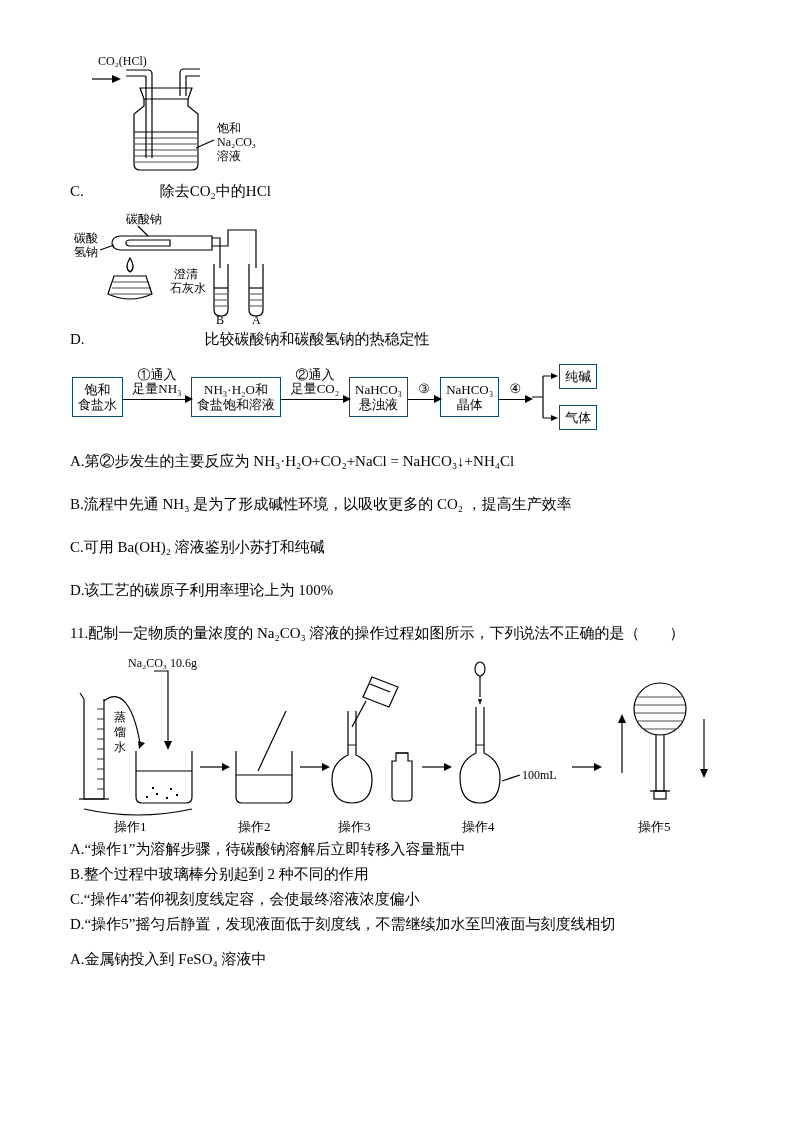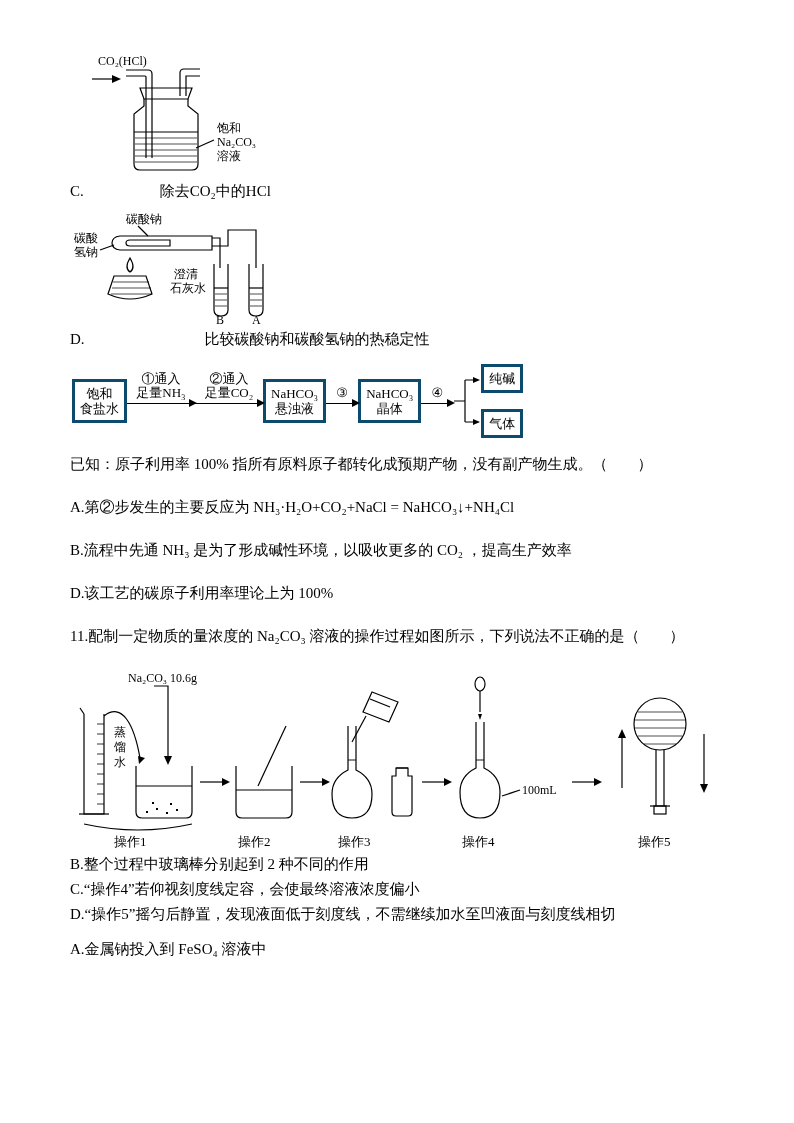--- a/index.html
+++ b/index.html
@@ -20,21 +20,21 @@
   .opt-line { display:flex; margin:2px 0 4px; line-height:22px; }
   .cap-c { margin-left:76px; }
   .cap-d { margin-left:120px; }
   .stem { line-height:24px; margin-top:8px; }
   .qopt { line-height:24px; margin:19px 0; }
   .qopt2 { line-height:25px; margin:0; }
   .known { line-height:24px; margin-top:14px; }
   
   .flow { display:flex; align-items:center; margin:14px 0 6px 2px; }
   .fbox {
-    border:3px solid #0c4a6e; text-align:center; font-size:13px; line-height:15px;
+    border:1px solid #0c4a6e; text-align:center; font-size:13px; line-height:15px;
     padding:4px 5px; display:flex; flex-direction:column; justify-content:center;
   }
   .farrow { display:flex; flex-direction:column; font-size:13px; text-align:center; }
   .w64 { width:68px; } .w30 { width:32px; }
   .albl { display:flex; flex-direction:column; line-height:14px; }
   .ashaft { position:relative; height:1px; background:#000; margin-top:3px; }
   .ashaft::after {
     content:""; position:absolute; right:-2px; top:-4px; width:0; height:0;
     border-left:8px solid #000; border-top:4px solid transparent; border-bottom:4px solid transparent;
   }
@@ -130,20 +130,24 @@
       <span>食盐水</span>
     </div>
     <div class="farrow w64">
       <div class="albl">
         <span>①通入</span>
         <span>足量NH₃</span>
       </div>
       <div class="ashaft"></div>
         <div class="aspace1"></div>
     </div>
+    <div class="fbox">
+      <span>NH₃·H₂O和</span>
+      <span>食盐饱和溶液</span>
+    </div>
     <div class="farrow w64">
       <div class="albl">
         <span>②通入</span>
         <span>足量CO₂</span>
       </div>
       <div class="ashaft"></div>
         <div class="aspace1"></div>
     </div>
     <div class="fbox">
       <span>NaHCO₃</span>
@@ -179,28 +183,28 @@
     <div class="fcol">
       <div class="fbox">
         <span>纯碱</span>
       </div>
       <div class="fbox">
         <span>气体</span>
       </div>
     </div>
   </div>
 
-  <p class="known">已知：原子利用率 100% 指所有原料原子都转化成预期产物，没有副产物生成。（　　）</p>
   <p class="qopt">A.第②步发生的主要反应为 NH₃·H₂O+CO₂+NaCl = NaHCO₃↓+NH₄Cl</p>
   <p class="qopt">B.流程中先通 NH₃ 是为了形成碱性环境，以吸收更多的 CO₂ ，提高生产效率</p>
+  <p class="qopt">C.可用 Ba(OH)₂ 溶液鉴别小苏打和纯碱</p>
   <p class="qopt">D.该工艺的碳原子利用率理论上为 100%</p>
 
   <p class="stem">11.配制一定物质的量浓度的 Na₂CO₃ 溶液的操作过程如图所示，下列说法不正确的是（　　）</p>
 
-  <figure style="margin-top:18px;">
+  <figure style="margin-top:6px;">
     <svg width="654" height="186" viewBox="0 0 654 186">
 
       <text x="58" y="16" class="t12">Na₂CO₃ 10.6g</text>
       <text x="44" y="70" class="t12"><tspan x="44" dy="0">蒸</tspan><tspan x="44" dy="15">馏</tspan><tspan x="44" dy="15">水</tspan></text>
       <text x="452" y="128" class="t12">100mL</text>
       <text x="44" y="180" class="t13">操作1</text>
       <text x="168" y="180" class="t13">操作2</text>
       <text x="268" y="180" class="t13">操作3</text>
       <text x="392" y="180" class="t13">操作4</text>
       <text x="568" y="180" class="t13">操作5</text>
@@ -275,20 +279,21 @@
         <polygon points="252,112 260,116 252,120"></polygon>
         <polygon points="374,112 382,116 374,120"></polygon>
         <polygon points="524,112 532,116 524,120"></polygon>
         <polygon points="408,48 412,48 410,54"></polygon>
         <polygon points="548,72 556,72 552,63"></polygon>
         <polygon points="630,118 638,118 634,127"></polygon>
       </g>
     </svg>
   </figure>
 
+  <p class="qopt2">A.“操作1”为溶解步骤，待碳酸钠溶解后立即转移入容量瓶中</p>
   <p class="qopt2">B.整个过程中玻璃棒分别起到 2 种不同的作用</p>
   <p class="qopt2">C.“操作4”若仰视刻度线定容，会使最终溶液浓度偏小</p>
   <p class="qopt2">D.“操作5”摇匀后静置，发现液面低于刻度线，不需继续加水至凹液面与刻度线相切</p>
 
   <div class="q12row">
     <span class="q12a">A.金属钠投入到 FeSO₄ 溶液中</span>
   </div>
 
 </div>
 

